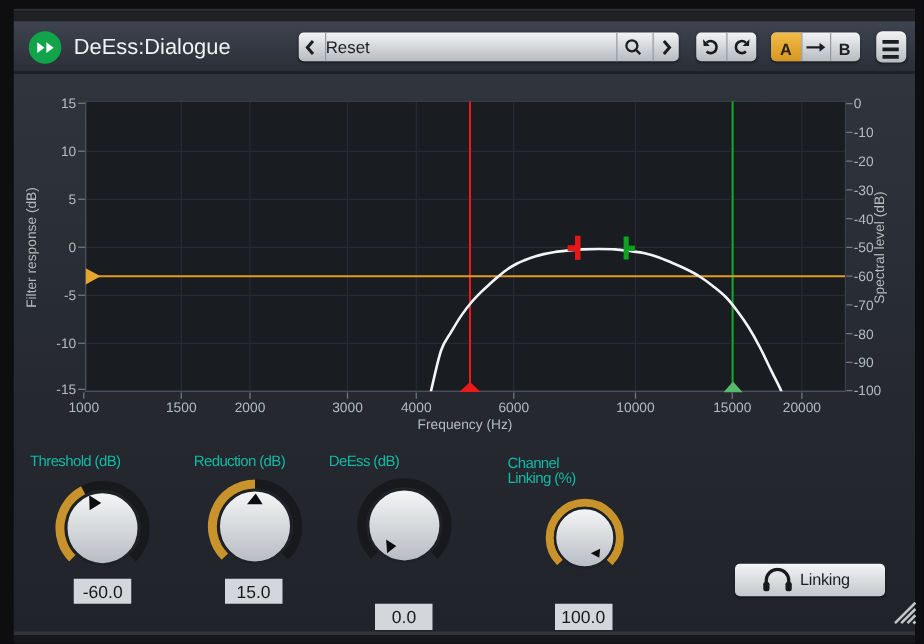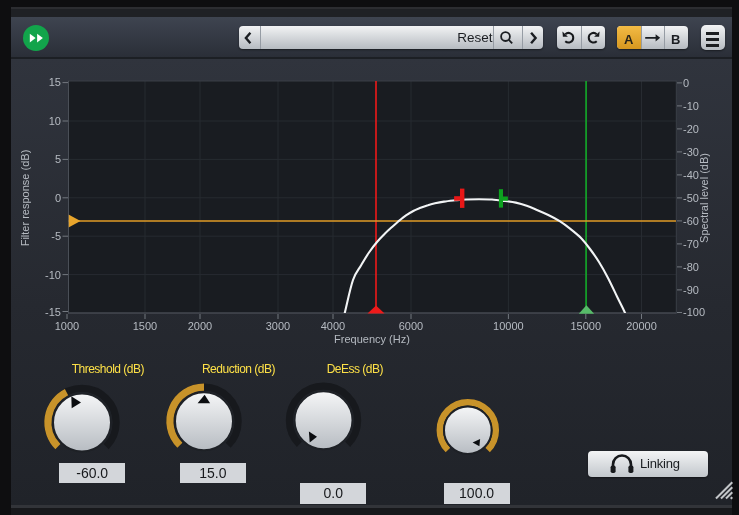--- a/index.html
+++ b/index.html
@@ -1,38 +1,39 @@
 <!DOCTYPE html>
 <html><head><meta charset="utf-8"><style>
 html,body{margin:0;padding:0;background:#0e0e10}
 #stage{position:relative;width:739px;height:515px;background:#0e0e10;font-family:"Liberation Sans",sans-serif;overflow:hidden}
 .abs{position:absolute}
 .btn{position:absolute;top:26px;height:23px;background:linear-gradient(#f2f3f4,#b6bbc1);border-radius:4px;box-shadow:0 1px 2px rgba(0,0,0,.45)}
 .seg{position:absolute;top:0;height:100%}
-.vbox{position:absolute;width:66px;height:20.5px;background:#d3d6da;color:#17191c;font-size:14px;line-height:20.5px;text-align:center}
-.klabel{position:absolute;color:#fde047;font-size:12px;letter-spacing:-0.5px;text-align:right;line-height:12.6px}
+.vbox{position:absolute;width:46px;height:20.5px;background:#d3d6da;color:#17191c;font-size:14px;line-height:20.5px;text-align:center}
+.klabel{position:absolute;color:#14b8a6;font-size:12px;letter-spacing:-0.5px;text-align:left;line-height:12.6px}
 </style></head>
 <body>
 <div id="stage">
 
   <div class="abs" style="left:11px;top:7px;width:721px;height:2px;background:#2c2d31"></div>
   <div class="abs" style="left:11px;top:9px;width:721px;height:8px;background:#1f2125"></div>
 
   <div class="abs" style="left:11px;top:17px;width:721px;height:41px;background:linear-gradient(#3e4450,#2a2e37);border-bottom:0px"></div>
 
   <div class="abs" style="left:11px;top:56.5px;width:721px;height:2px;background:#1c1f24"></div>
   <div class="abs" style="left:11px;top:58.5px;width:721px;height:446.5px;background:linear-gradient(#30343d,#262930 55%,#202329)"></div>
 
   <div class="abs" style="left:11px;top:505px;width:721px;height:2.5px;background:#323439"></div>
   <div class="abs" style="left:11px;top:507.5px;width:721px;height:7.5px;background:#17181b"></div>
 
+  <div class="abs" style="left:59px;top:26.5px;color:#f0f3f5;font-size:17.5px">DeEss:Dialogue</div>
 
   <div class="btn" style="left:239px;width:304px">
     <div class="seg" style="left:0;width:20.5px"></div>
-    <div class="seg" style="left:20.5px;width:232px;border-left:1px solid #969ca4;color:#1b1e22;font-size:13.5px;line-height:23px;text-align:right">Reset</div>
+    <div class="seg" style="left:20.5px;width:232px;border-left:1px solid #969ca4;color:#1b1e22;font-size:13.5px;line-height:23px;text-align:left">Reset</div>
     <div class="seg" style="left:253.5px;width:28px;border-left:1px solid #969ca4"></div>
     <div class="seg" style="left:282.5px;width:21.5px;border-left:1px solid #969ca4"></div>
     <svg class="abs" style="left:0;top:0" width="304" height="23" viewBox="0 0 304 23">
       <polyline points="11.4,6.8 6.9,12 11.4,17.2" fill="none" stroke="#1b1e22" stroke-width="2.4"></polyline>
       <circle cx="266.5" cy="10.6" r="4.4" fill="none" stroke="#1b1e22" stroke-width="1.8"></circle>
       <line x1="269.8" y1="13.9" x2="273.2" y2="17.3" stroke="#1b1e22" stroke-width="1.8"></line>
       <polyline points="292.1,6.8 296.6,12 292.1,17.2" fill="none" stroke="#1b1e22" stroke-width="2.4"></polyline>
     </svg>
   </div>
 
@@ -211,20 +212,21 @@
       <line x1="716" y1="498.5" x2="732.3" y2="482.2"></line>
       <line x1="721" y1="498.5" x2="732.3" y2="487.2"></line>
       <line x1="726" y1="498.5" x2="732.3" y2="492.2"></line>
       <line x1="730.7" y1="498.8" x2="732.3" y2="497.2"></line>
     </g>
   </svg>
 
   <div class="klabel" style="left:24px;top:363px;width:120px">Threshold (dB)</div>
   <div class="klabel" style="left:155px;top:363px;width:120px">Reduction (dB)</div>
   <div class="klabel" style="left:263px;top:363px;width:120px">DeEss (dB)</div>
+  <div class="klabel" style="left:406px;top:363.5px;width:120px">Channel<br>Linking (%)</div>
 
   <div class="vbox" style="left:59.2px;top:462.5px">-60.0</div>
   <div class="vbox" style="left:179.8px;top:462.5px">15.0</div>
   <div class="vbox" style="left:300.2px;top:483px">0.0</div>
   <div class="vbox" style="left:443.6px;top:483px">100.0</div>
 
   <div class="abs" style="left:587.5px;top:451px;width:120px;height:25.5px;border-radius:4px;background:linear-gradient(#f3f4f5,#c2c7cc);box-shadow:0 1px 2px rgba(0,0,0,.45)"></div>
   <svg class="abs" style="left:605px;top:454px" width="34" height="22" viewBox="0 0 34 22">
     <path d="M 8,14 L 8,10.5 A 9 9 0 0 1 26,10.5 L 26,14" fill="none" stroke="#17191c" stroke-width="2.6"></path>
     <rect x="5.6" y="11.5" width="5" height="7.5" rx="1.8" fill="#17191c"></rect>

